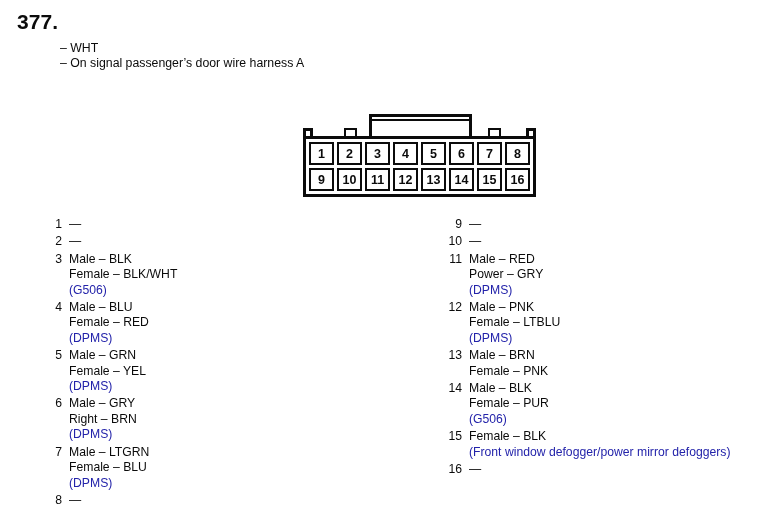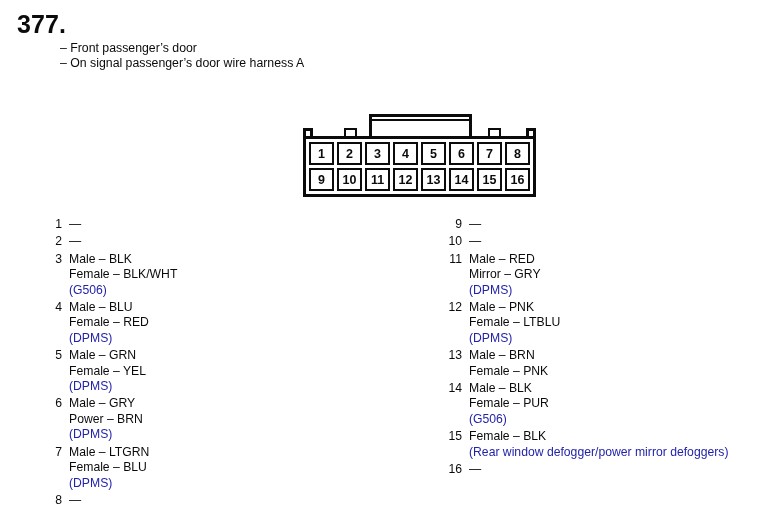--- a/index.html
+++ b/index.html
@@ -16,21 +16,21 @@
     font-family: "Liberation Sans", sans-serif;
     overflow: hidden;
     position: relative;
   }
   .page { position: absolute; inset: 0; }
 
   
   .page-header { position: absolute; top: 10px; left: 17px; }
   .title-row {
     display: flex; gap: 11px;
-    font-size: 25px; font-weight: bold;
+    font-size: 21px; font-weight: bold;
     letter-spacing: 0.1px;
   }
   .bullet-list { position: absolute; top: 41px; left: 60px; }
   .bullet-line { font-size: 12.3px; line-height: 15.2px; white-space: nowrap; }
 
   
   .connector-body {
     position: absolute; left: 303px; top: 136px;
     border: 3px solid var(--text);
     padding: 3px;
@@ -84,21 +84,21 @@
 
 <div class="page">
 
   <div class="page-header">
     <div class="title-row">
       <span>377.</span>
     </div>
   </div>
 
   <div class="bullet-list">
-    <div class="bullet-line">– Front passenger’s door</div>
+    <div class="bullet-line">– WHT</div>
     <div class="bullet-line">– On signal passenger’s door wire harness A</div>
   </div>
 
   <div class="connector-body">
     <div class="latch">
       <div class="latch-inner"></div>
     </div>
     <div class="ear left"></div>
     <div class="ear right"></div>
     <div class="bump left"></div>
@@ -156,21 +156,21 @@
         <div class="pin-lines">
           <div class="pin-line">Male – GRN</div>
           <div class="pin-line">Female – YEL</div>
           <div class="pin-line ref">(DPMS)</div>
         </div>
       </div>
       <div class="pin-item">
         <span class="pin-num">6</span>
         <div class="pin-lines">
           <div class="pin-line">Male – GRY</div>
-          <div class="pin-line">Power – BRN</div>
+          <div class="pin-line">Right – BRN</div>
           <div class="pin-line ref">(DPMS)</div>
         </div>
       </div>
       <div class="pin-item">
         <span class="pin-num">7</span>
         <div class="pin-lines">
           <div class="pin-line">Male – LTGRN</div>
           <div class="pin-line">Female – BLU</div>
           <div class="pin-line ref">(DPMS)</div>
         </div>
@@ -192,21 +192,21 @@
       <div class="pin-item">
         <span class="pin-num">10</span>
         <div class="pin-lines">
           <div class="pin-line">—</div>
         </div>
       </div>
       <div class="pin-item">
         <span class="pin-num">11</span>
         <div class="pin-lines">
           <div class="pin-line">Male – RED</div>
-          <div class="pin-line">Mirror – GRY</div>
+          <div class="pin-line">Power – GRY</div>
           <div class="pin-line ref">(DPMS)</div>
         </div>
       </div>
       <div class="pin-item">
         <span class="pin-num">12</span>
         <div class="pin-lines">
           <div class="pin-line">Male – PNK</div>
           <div class="pin-line">Female – LTBLU</div>
           <div class="pin-line ref">(DPMS)</div>
         </div>
@@ -223,21 +223,21 @@
         <div class="pin-lines">
           <div class="pin-line">Male – BLK</div>
           <div class="pin-line">Female – PUR</div>
           <div class="pin-line ref">(G506)</div>
         </div>
       </div>
       <div class="pin-item">
         <span class="pin-num">15</span>
         <div class="pin-lines">
           <div class="pin-line">Female – BLK</div>
-          <div class="pin-line ref">(Rear window defogger/power mirror defoggers)</div>
+          <div class="pin-line ref">(Front window defogger/power mirror defoggers)</div>
         </div>
       </div>
       <div class="pin-item">
         <span class="pin-num">16</span>
         <div class="pin-lines">
           <div class="pin-line">—</div>
         </div>
       </div>
     </div>
 

